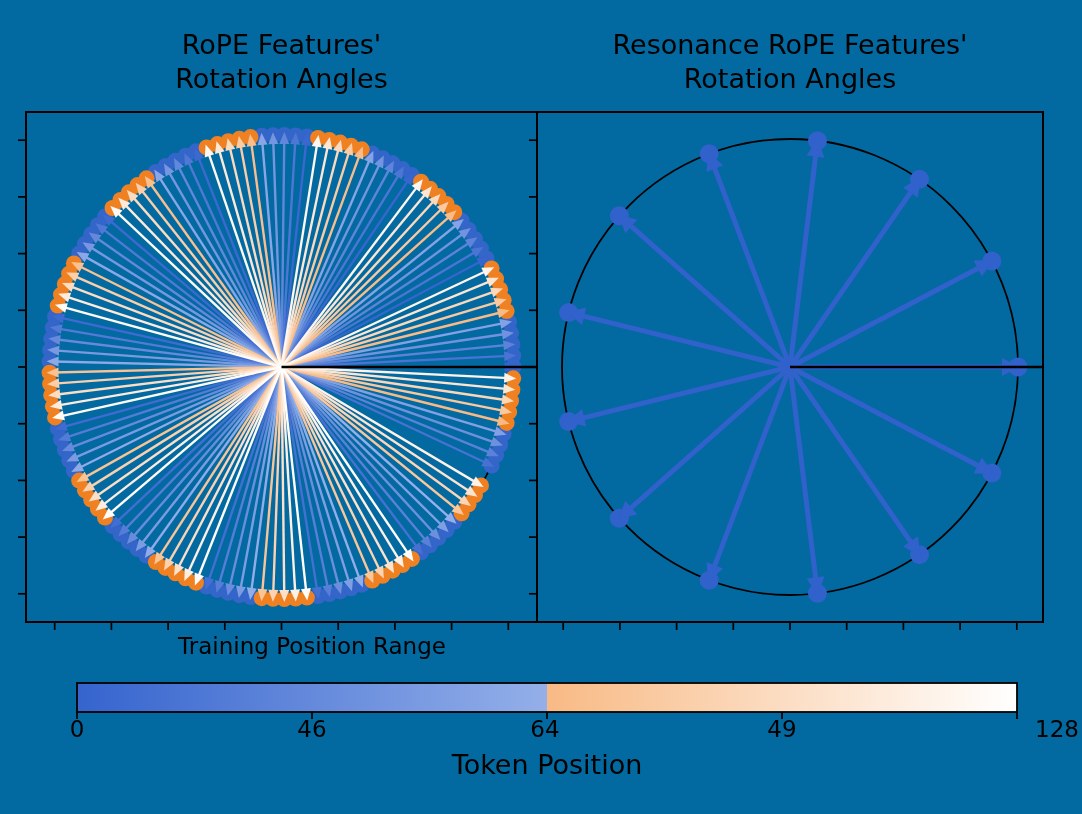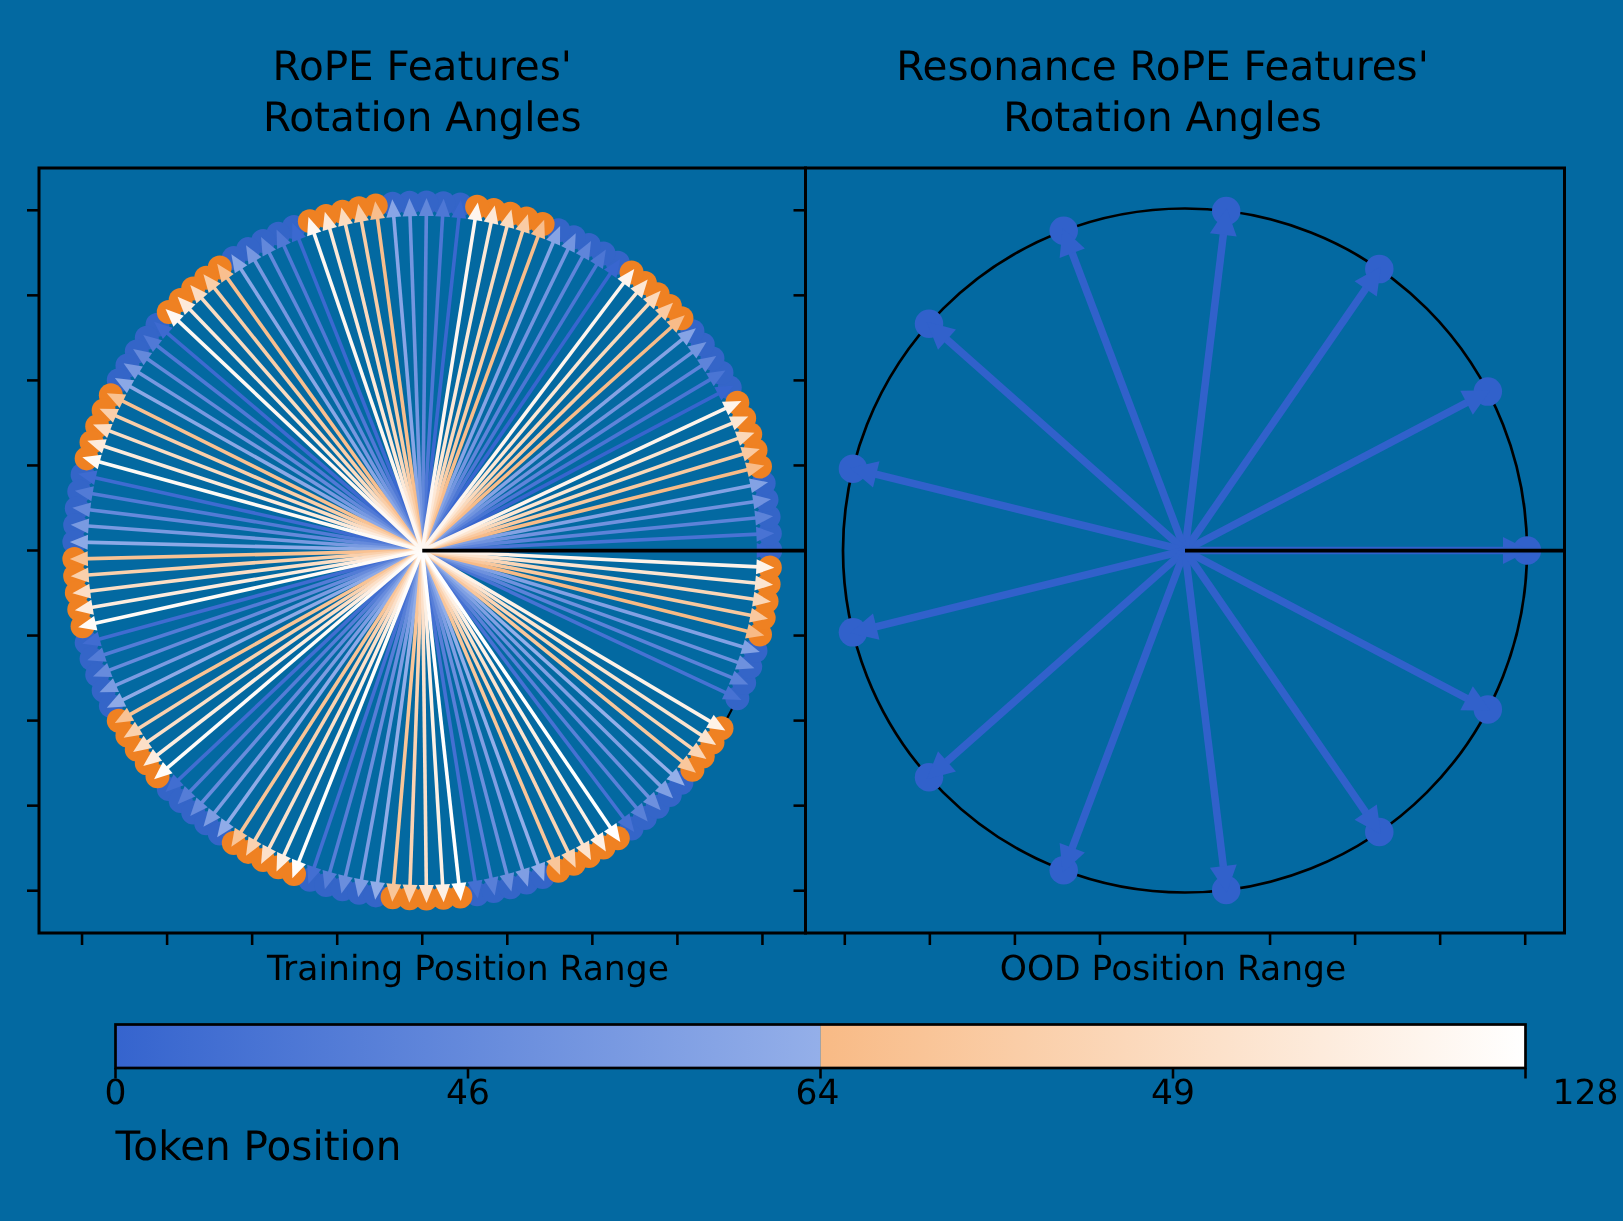--- a/index.html
+++ b/index.html
@@ -6,30 +6,30 @@
   .fig{
     position:relative;width:1082px;height:814px;background:#0369a1;
     font-family:"DejaVu Sans", sans-serif;color:#000;overflow:hidden;
   }
   .fig svg{position:absolute;left:0;top:0;}
   .panel-title{
     position:absolute;top:28px;text-align:center;
     font-size:27px;line-height:34px;color:#000;
   }
   .panel-title.left{left:26px;width:511px;}
-  .panel-title.right{left:522px;width:506px;}
+  .panel-title.right{left:537px;width:506px;}
   .range-label{
     position:absolute;top:633px;text-align:center;font-size:23px;color:#000;
   }
   .range-label.train{left:77px;width:470px;}
   .range-label.ood{left:547px;width:470px;}
   .cb-ticks{position:absolute;left:0;top:716px;width:1082px;height:30px;font-size:23px;}
   .cbtick{position:absolute;top:0;transform:translateX(-50%);white-space:nowrap;}
   .cb-title{
-    position:absolute;left:77px;width:940px;top:749px;text-align:left;
+    position:absolute;left:77px;width:940px;top:749px;text-align:center;
     font-size:27px;color:#000;
   }
 </style>
 </head>
 <body>
 
 <div class="fig">
 
   <div class="panel-title left">
     <span>RoPE Features'</span><br>
@@ -521,21 +521,20 @@
       <rect x="547" y="683" width="470" height="29" fill="url(#cbg1)"></rect>
       <rect x="77" y="683" width="940" height="29" fill="none" stroke="#000000" stroke-width="1.8"></rect>
       <line x1="77" y1="712" x2="77" y2="719" stroke="#000000" stroke-width="1.7"></line>
       <line x1="312" y1="712" x2="312" y2="719" stroke="#000000" stroke-width="1.7"></line>
       <line x1="547" y1="712" x2="547" y2="719" stroke="#000000" stroke-width="1.7"></line>
       <line x1="782" y1="712" x2="782" y2="719" stroke="#000000" stroke-width="1.7"></line>
       <line x1="1017" y1="712" x2="1017" y2="719" stroke="#000000" stroke-width="1.7"></line>
     </svg>
 
   <div class="range-label train">Training Position Range</div>
-  <div class="range-label ood">OOD Position Range</div>
 
   <div class="cb-ticks" id="cb-tick-labels">
       <span class="cbtick" style="left: 77px;">0</span>
       <span class="cbtick" style="left: 312px;">46</span>
       <span class="cbtick" style="left: 545px;">64</span>
       <span class="cbtick" style="left: 782px;">49</span>
       <span class="cbtick" style="left: 1057px;">128</span>
     </div>
 
   <div class="cb-title">Token Position</div>

